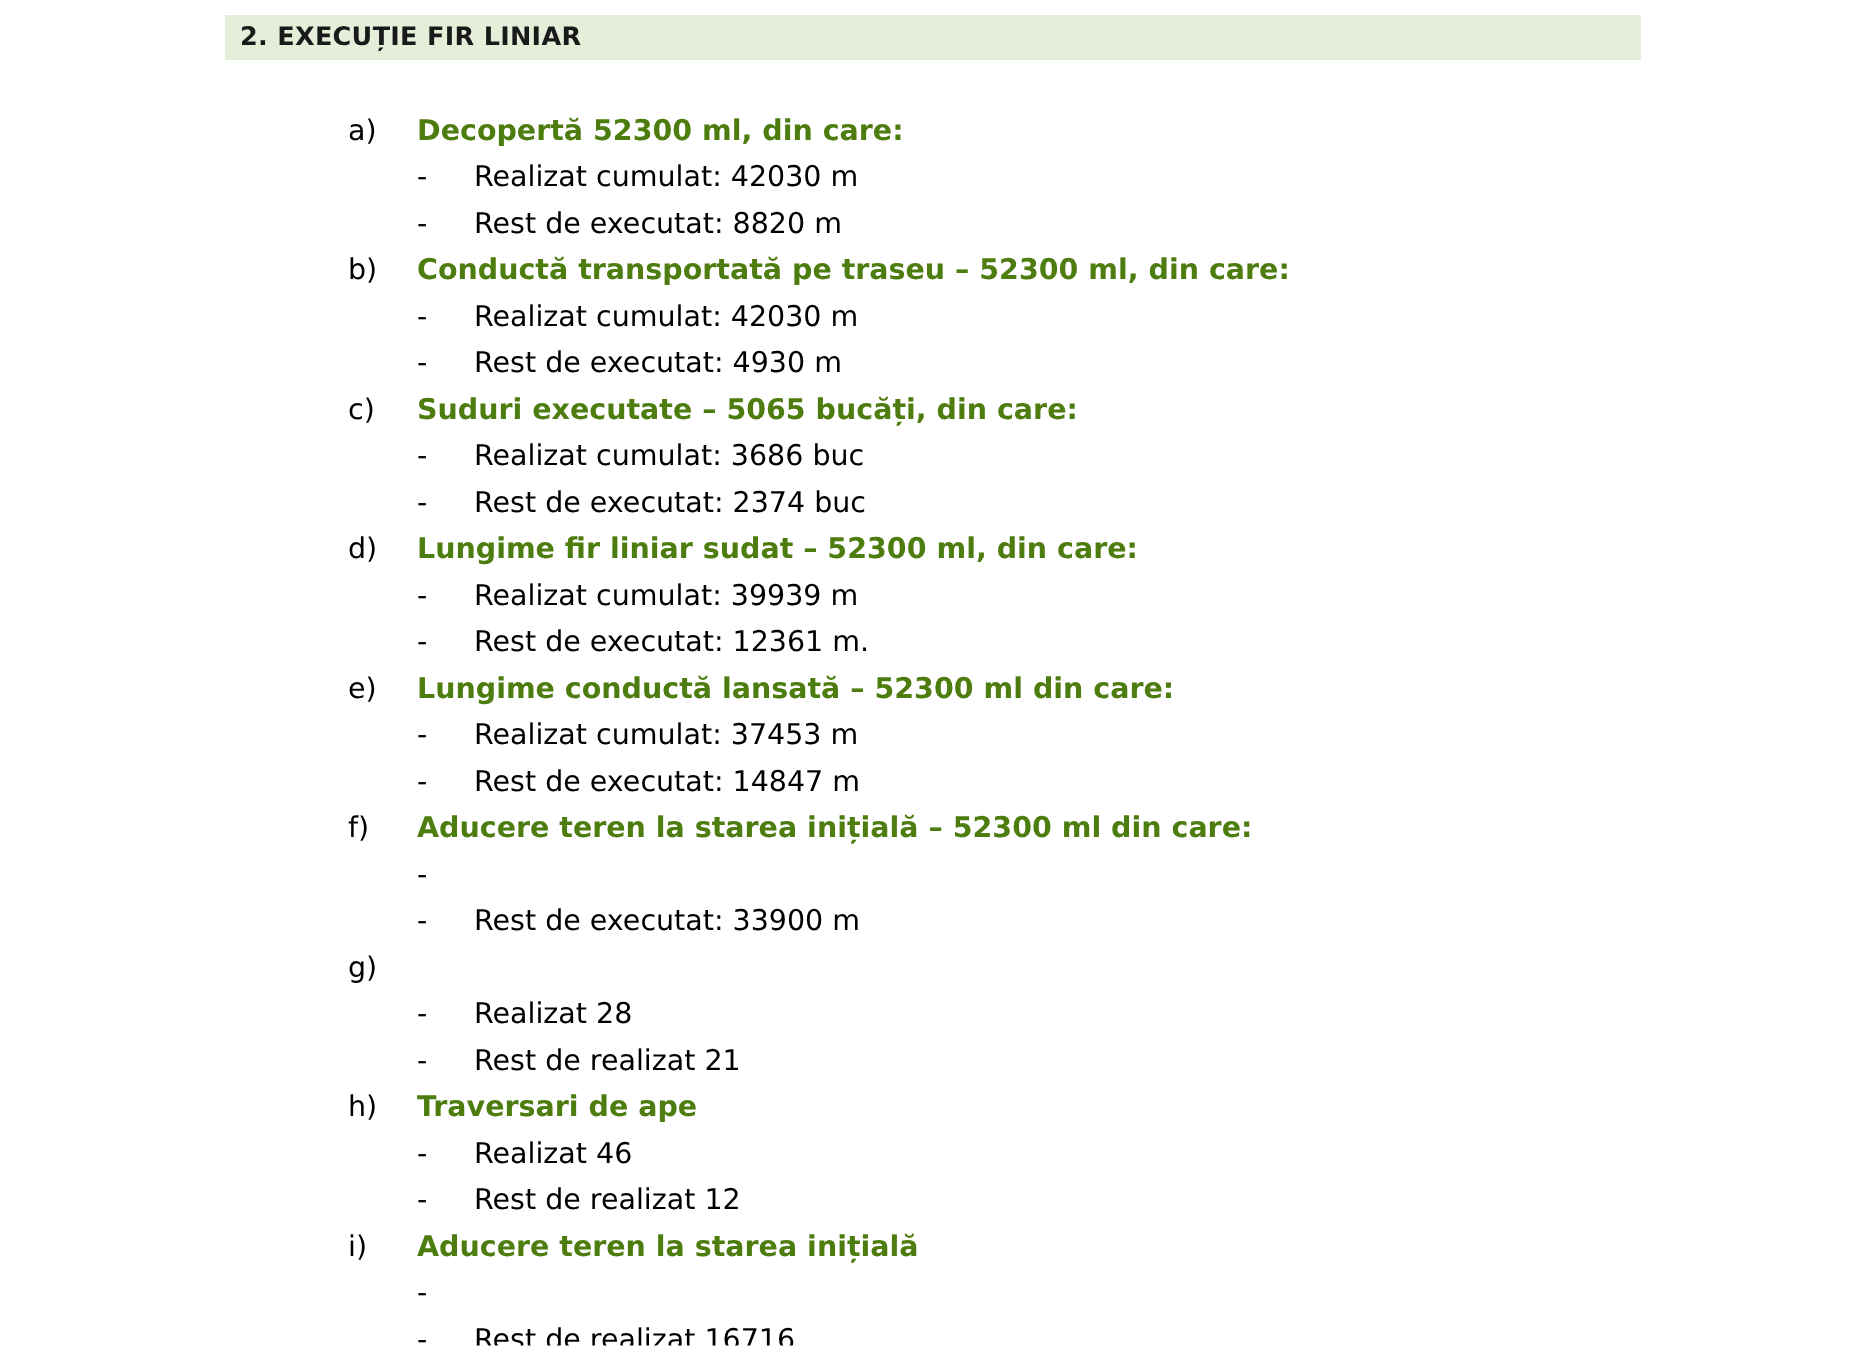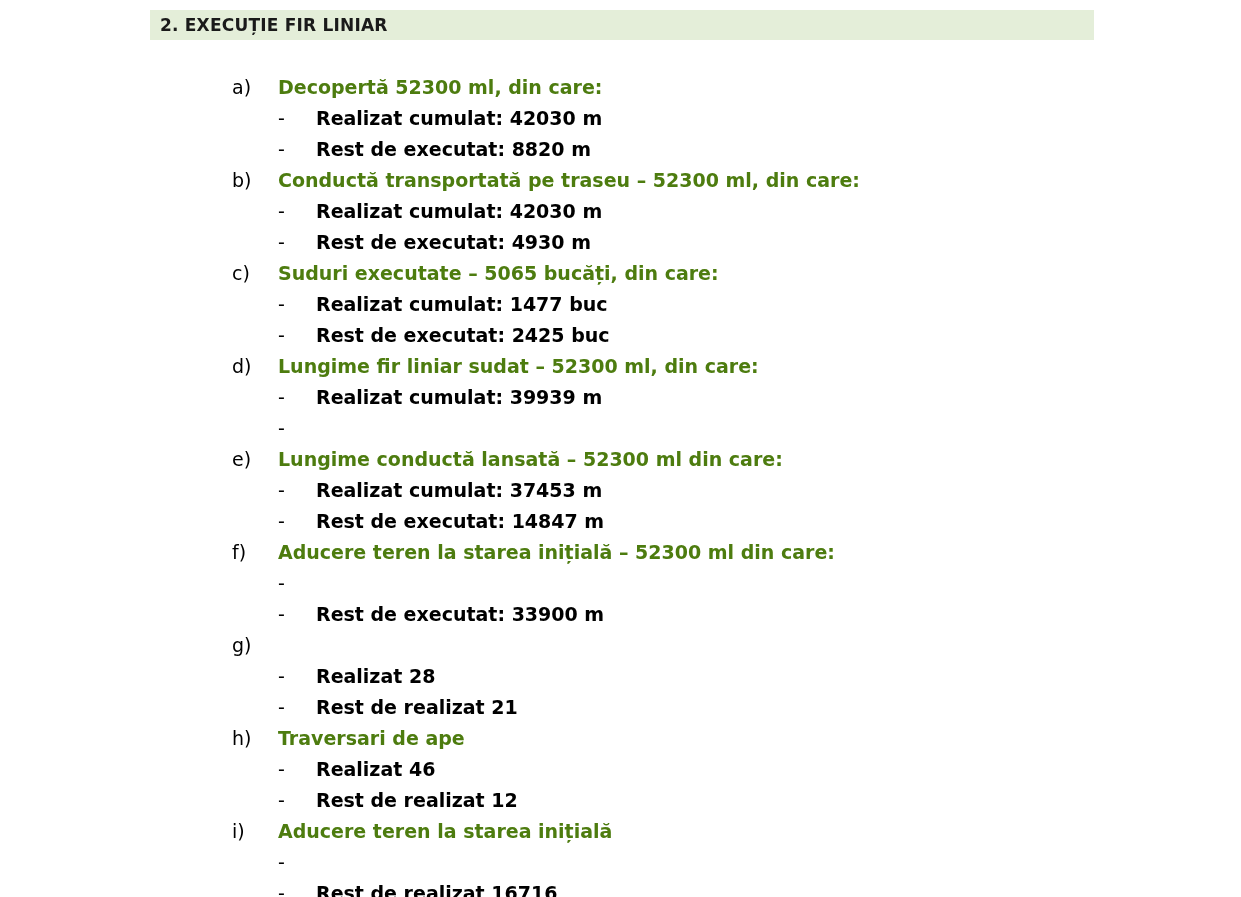--- a/index.html
+++ b/index.html
@@ -74,21 +74,20 @@
   .dash {
     width: 38px;
     flex: 0 0 38px;
     font-size: 19px;
     color: #000;
   }
   .sub-text {
     font-size: 19px;
     color: #000;
     white-space: nowrap;
-    font-weight: bold;
   }
 </style>
 </head>
 <body>
 
 <div class="page">
 
   <div class="section-heading">
     <span>2. EXECUȚIE FIR LINIAR</span>
   </div>
@@ -122,38 +121,39 @@
           <span class="sub-text">Rest de executat: 4930 m</span>
         </div>
       </div>
       <div class="item">
         <div class="item-head">
           <span class="marker">c)</span>
           <span class="item-title">Suduri executate – 5065 bucăți, din care:</span>
         </div>
         <div class="sub">
           <span class="dash">-</span>
-          <span class="sub-text">Realizat cumulat: 1477 buc</span>
-        </div>
-        <div class="sub">
-          <span class="dash">-</span>
-          <span class="sub-text">Rest de executat: 2425 buc</span>
+          <span class="sub-text">Realizat cumulat: 3686 buc</span>
+        </div>
+        <div class="sub">
+          <span class="dash">-</span>
+          <span class="sub-text">Rest de executat: 2374 buc</span>
         </div>
       </div>
       <div class="item">
         <div class="item-head">
           <span class="marker">d)</span>
           <span class="item-title">Lungime fir liniar sudat – 52300 ml, din care:</span>
         </div>
         <div class="sub">
           <span class="dash">-</span>
           <span class="sub-text">Realizat cumulat: 39939 m</span>
         </div>
         <div class="sub">
           <span class="dash">-</span>
+          <span class="sub-text">Rest de executat: 12361 m.</span>
         </div>
       </div>
       <div class="item">
         <div class="item-head">
           <span class="marker">e)</span>
           <span class="item-title">Lungime conductă lansată – 52300 ml din care:</span>
         </div>
         <div class="sub">
           <span class="dash">-</span>
           <span class="sub-text">Realizat cumulat: 37453 m</span>

